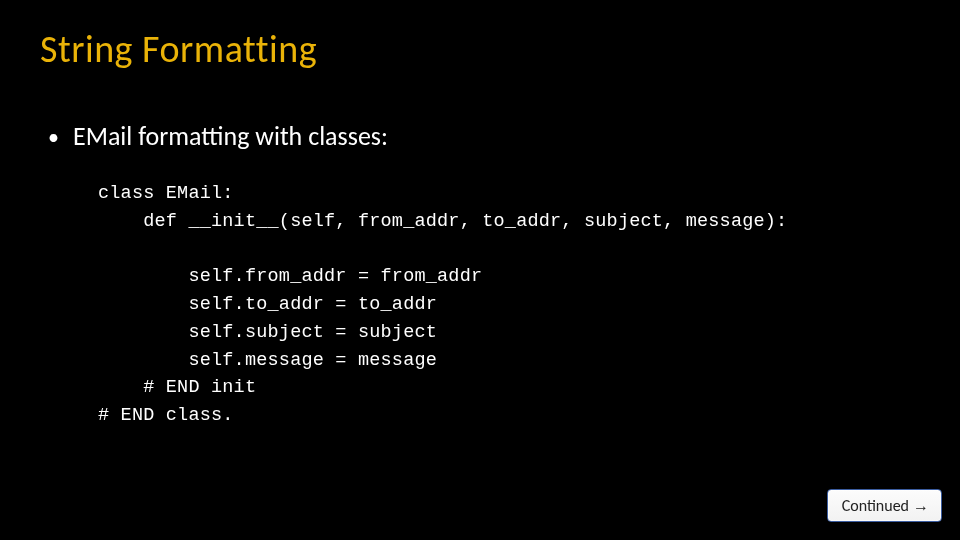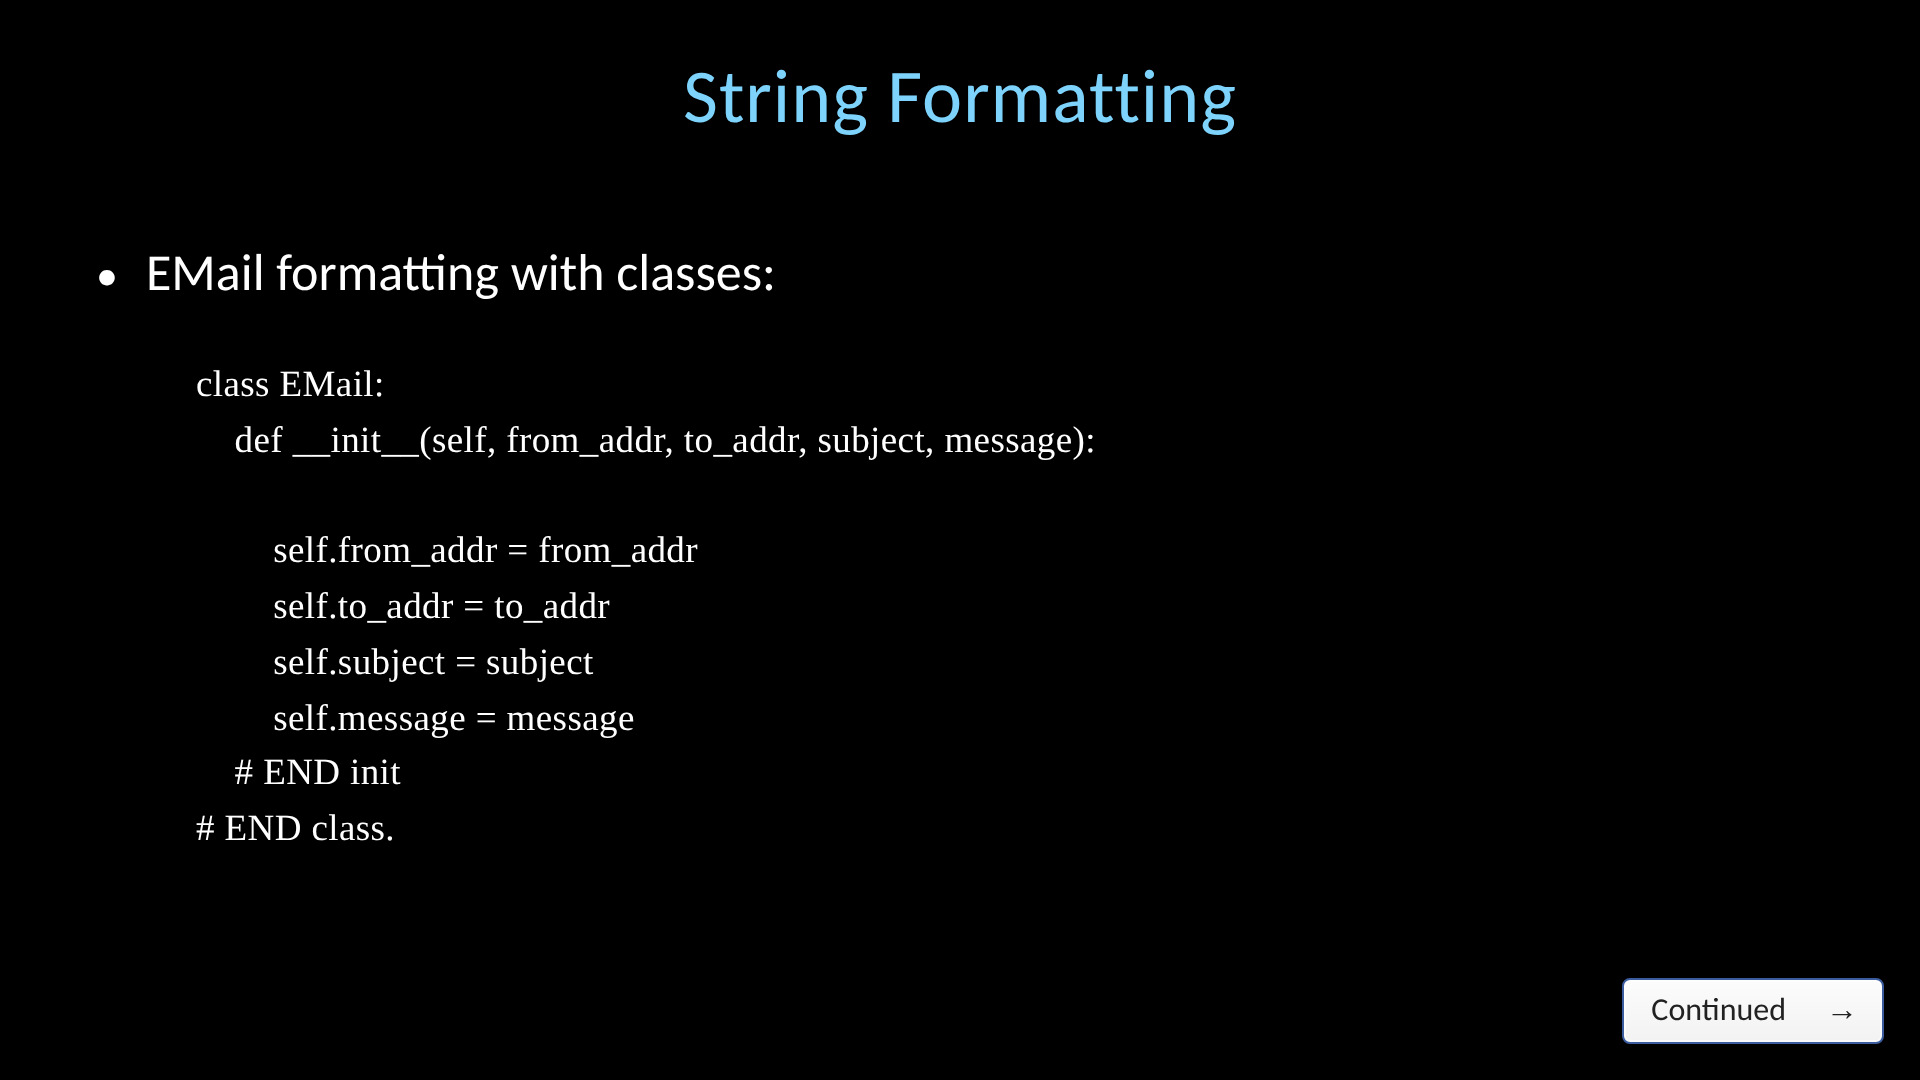--- a/index.html
+++ b/index.html
@@ -12,63 +12,62 @@
   }
   .slide {
     width: 100%;
     height: 100%;
     padding: 26px 40px 0 40px;
     position: relative;
   }
   .title {
     font-size: 38px;
     font-weight: 400;
-    text-align: center;
-    color: #7dd3fc;
+    color: #eab308;
     margin-bottom: 48px;
     letter-spacing: 0.5px;
   }
   .bullet-row {
     display: flex;
     align-items: baseline;
     margin-bottom: 28px;
     padding-left: 8px;
   }
   .bullet {
     font-size: 22px;
     margin-right: 14px;
     line-height: 1.2;
   }
   .bullet-text {
     font-size: 26px;
     font-weight: 400;
   }
   .code-block {
-    font-family: Liberation Serif, serif;
+    font-family: Liberation Mono, monospace;
     font-size: 18.5px;
     line-height: 1.5;
     white-space: pre;
     padding-left: 58px;
     color: #ffffff;
     letter-spacing: 0.2px;
   }
   .continued-btn {
     position: absolute;
     right: 18px;
     bottom: 18px;
     background: linear-gradient(to bottom, #fcfcfc 0%, #f2f2f2 100%);
     border: 1.5px solid #3b5da0;
     border-radius: 4px;
     padding: 6px 12px 6px 14px;
     font-family: Calibri, 'Segoe UI', Arial, sans-serif;
     font-size: 16px;
     color: #222;
     display: flex;
     align-items: center;
-    gap: 20px;
+    gap: 4px;
     box-shadow: inset 0 0 0 1px rgba(255,255,255,0.6);
   }
   .arrow {
     font-family: 'Segoe UI Symbol', Arial, sans-serif;
   }
 </style>
 </head>
 <body>
 
 <div class="slide">

